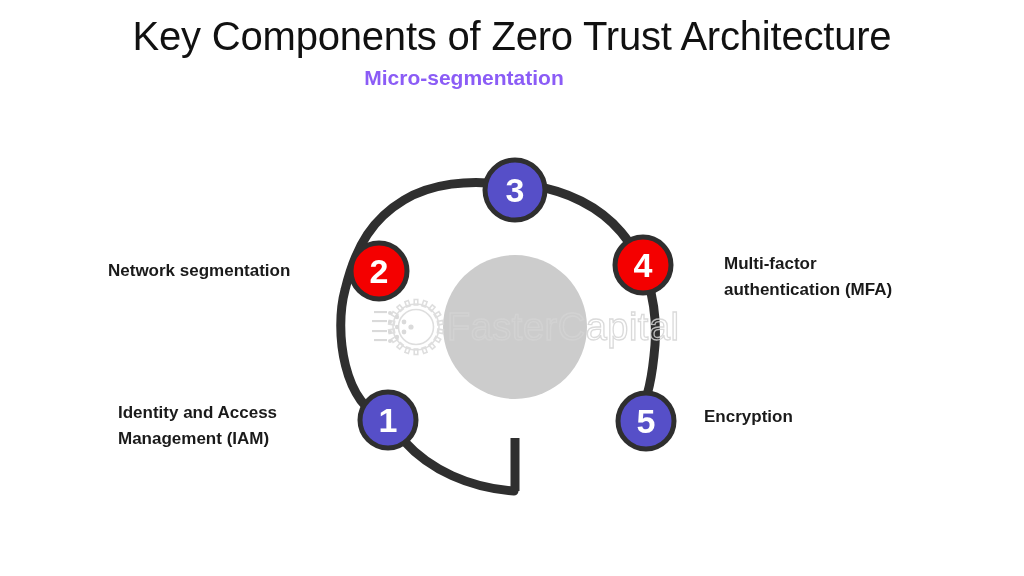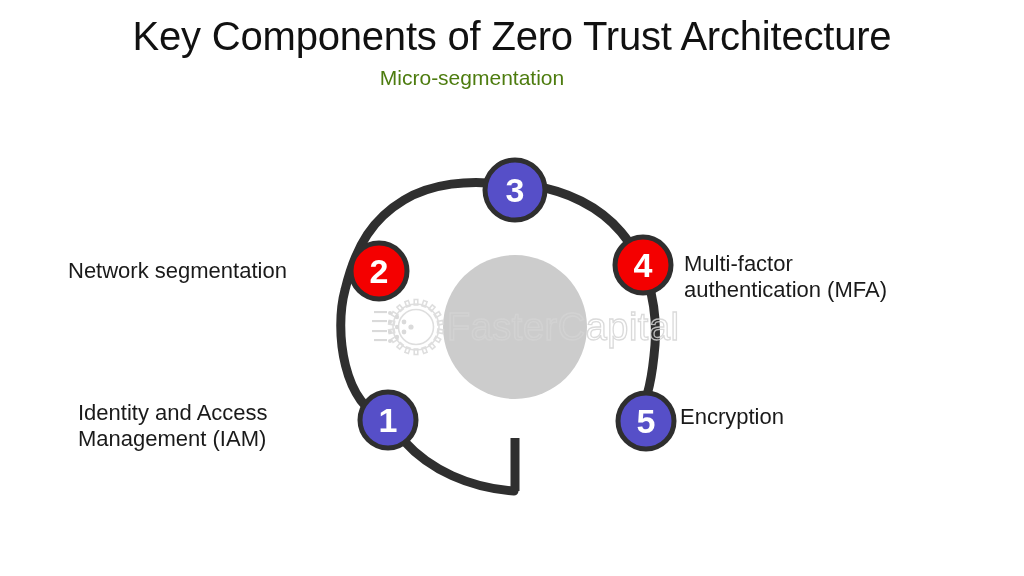--- a/index.html
+++ b/index.html
@@ -32,56 +32,57 @@
     text-align: center;
     font-size: 40px;
     font-weight: 400;
     letter-spacing: -0.2px;
     color: #111111;
     white-space: nowrap;
   }
 
   .top-label {
     position: absolute;
-    left: 272px;
+    left: 264px;
     top: 66px;
     width: 400px;
     text-align: center;
     font-size: 21px;
-    font-weight: 400;
-    color: #4d7c0f;
+    font-weight: 700;
+    color: #8b5cf6;
   }
 
   
   #diagram {
     position: absolute;
     left: 0;
     top: 0;
     width: 1024px;
     height: 576px;
   }
 
   
   .side-label {
     position: absolute;
-    font-size: 22px;
+    font-size: 17px;
     line-height: 26px;
-    font-weight: 400;
+    font-weight: 700;
     color: #1a1a1a;
+    margin-left: 40px;
   }
   .side-label.left {
     text-align: left;
   }
   .side-label.right {
     text-align: left;
   }
   .lbl-network   { left: 68px;  top: 258px; width: 250px; }
   .lbl-iam       { left: 78px;  top: 400px; width: 240px; }
   .lbl-mfa       { left: 684px; top: 251px; width: 260px; }
-  .lbl-encrypt   { left: 680px; top: 404px; width: 230px; }
+  .lbl-encrypt   { left: 664px; top: 404px; width: 230px; }
 
   .lbl-line { display: block; white-space: nowrap; }
 
   
   .node-num {
     position: absolute;
     width: 56px;
     height: 56px;
     line-height: 56px;
     text-align: center;

